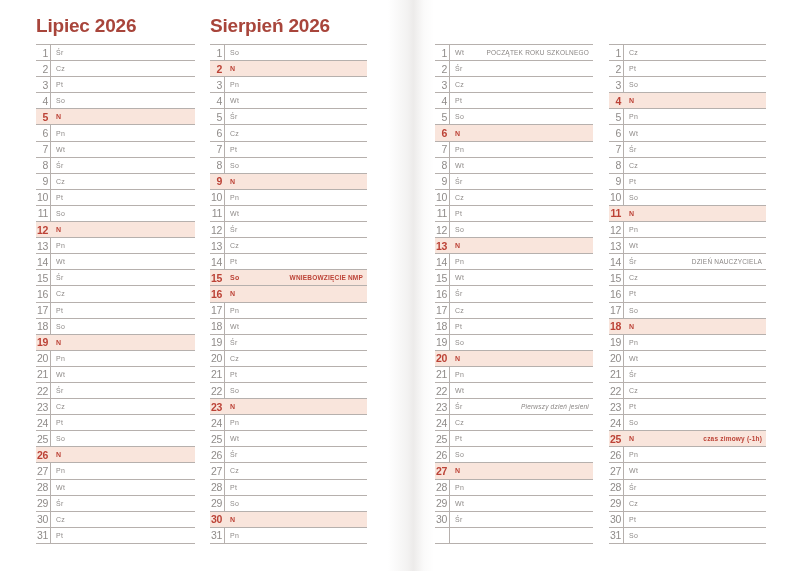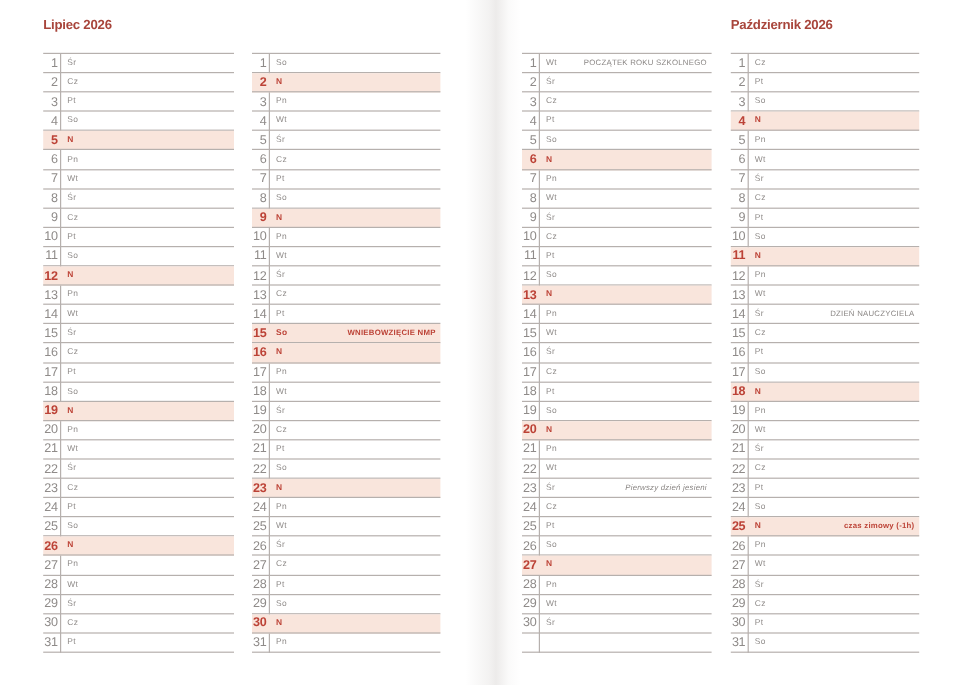--- a/index.html
+++ b/index.html
@@ -24,21 +24,21 @@
     background:linear-gradient(90deg, rgba(140,130,124,0) 0%, rgba(140,130,124,0.10) 42%, rgba(140,130,124,0.16) 55%, rgba(140,130,124,0.04) 78%, rgba(140,130,124,0) 100%);
     pointer-events:none;
   }
   .month{position:absolute;top:0;height:571px;}
   .m0{left:36px;width:159px;}
   .m1{left:210px;width:157px;}
   .m2{left:435px;width:158px;}
   .m3{left:609px;width:157px;}
   .month h2{
     position:absolute;top:15px;left:0;
-    font-size:11px;font-weight:700;letter-spacing:-0.2px;
+    font-size:19px;font-weight:700;letter-spacing:-0.2px;
     color:var(--accent);white-space:nowrap;
   }
   .grid{
     position:absolute;top:44px;left:0;right:0;
     border-top:1px solid var(--line);
   }
   .vline{
     position:absolute;top:0;bottom:0;left:14px;width:1px;
     background:var(--line);
   }
@@ -200,20 +200,21 @@
           <span class="abbr">Cz</span>
         </div>
         <div class="row">
           <span class="num">31</span>
           <span class="abbr">Pt</span>
         </div>
       </div>
   </div>
 
   <div class="month m1">
+    <h2>Sierpień 2026</h2>
     <div class="grid">
       <div class="vline"></div>
     <div class="row">
           <span class="num">1</span>
           <span class="abbr">So</span>
         </div>
         <div class="row sunday">
           <span class="num">2</span>
           <span class="abbr">N</span>
         </div>
@@ -463,21 +464,20 @@
           <span class="abbr">Śr</span>
         </div>
         <div class="row blank">
           <span class="num"></span>
           <span class="abbr"></span>
         </div>
       </div>
   </div>
 
   <div class="month m3">
-    <h2>Październik 2026</h2>
     <div class="grid">
       <div class="vline"></div>
     <div class="row">
           <span class="num">1</span>
           <span class="abbr">Cz</span>
         </div>
         <div class="row">
           <span class="num">2</span>
           <span class="abbr">Pt</span>
         </div>

